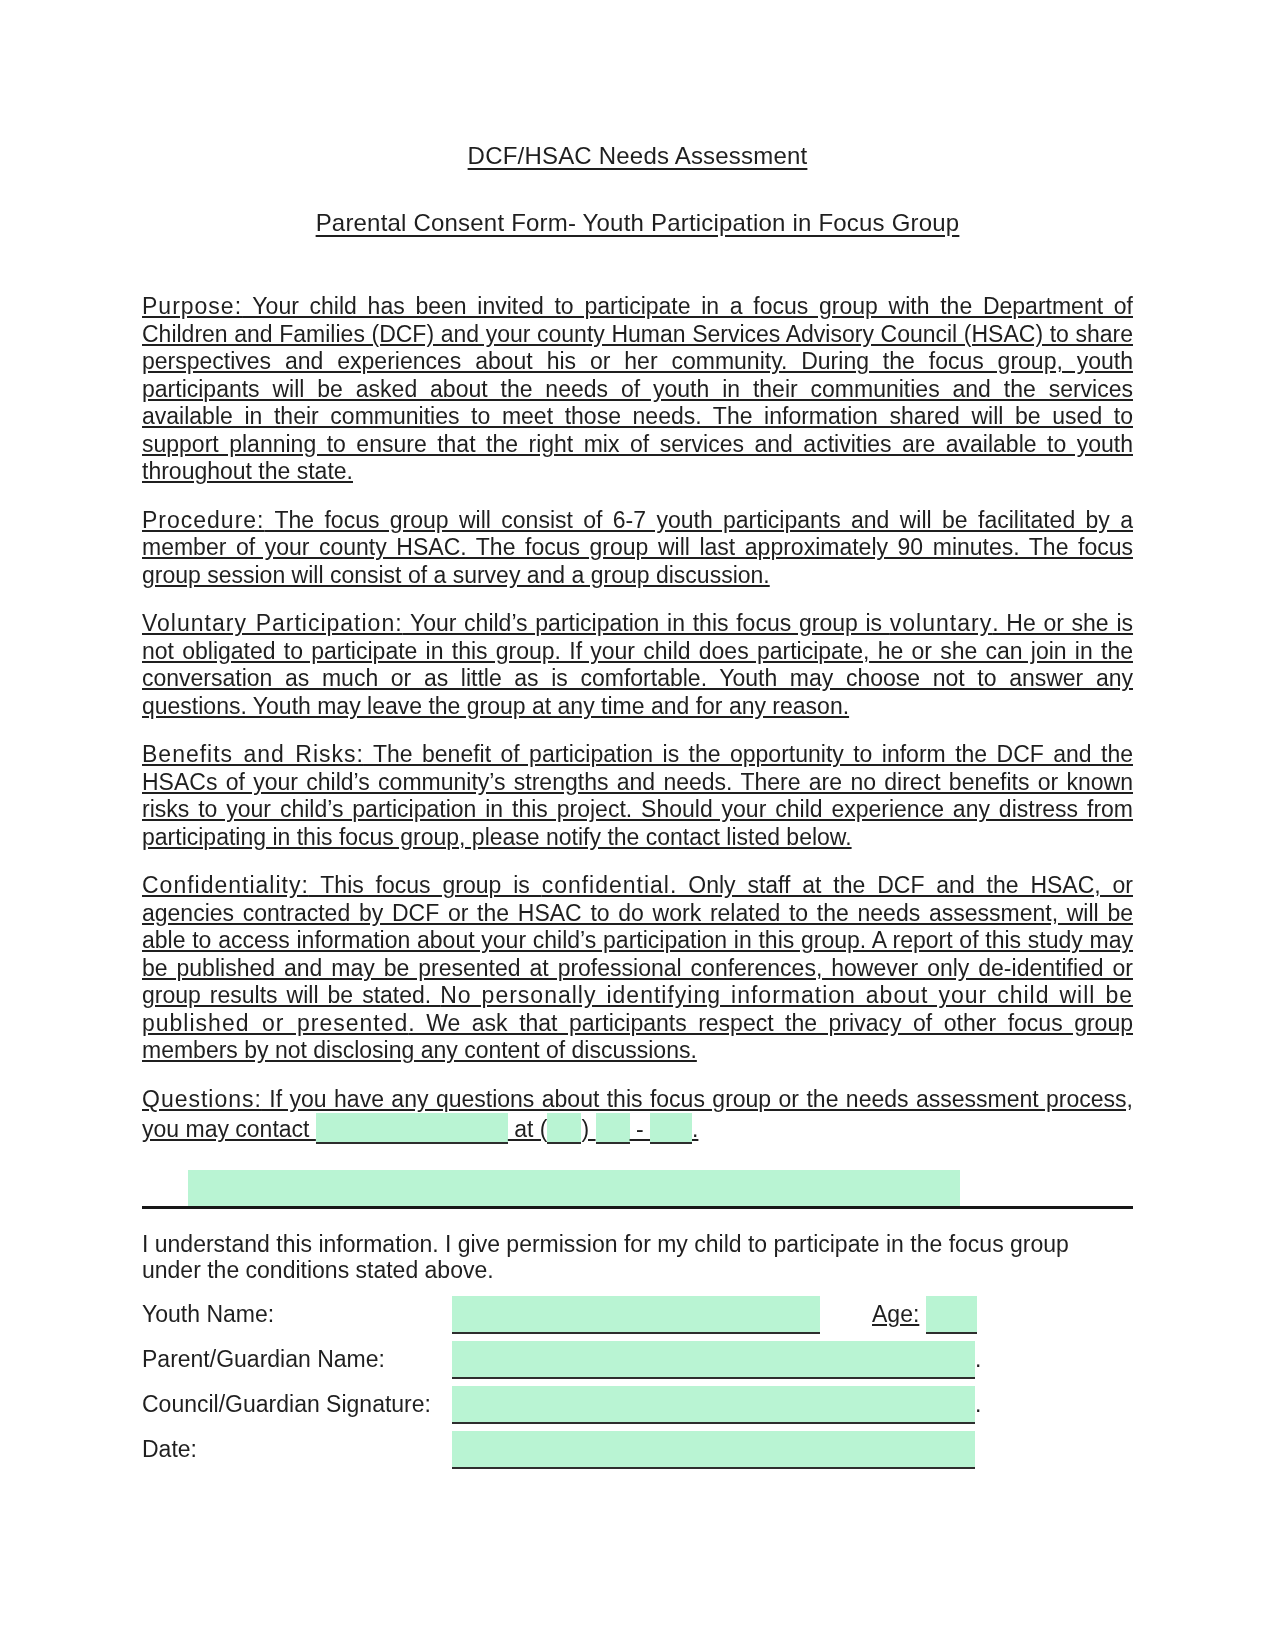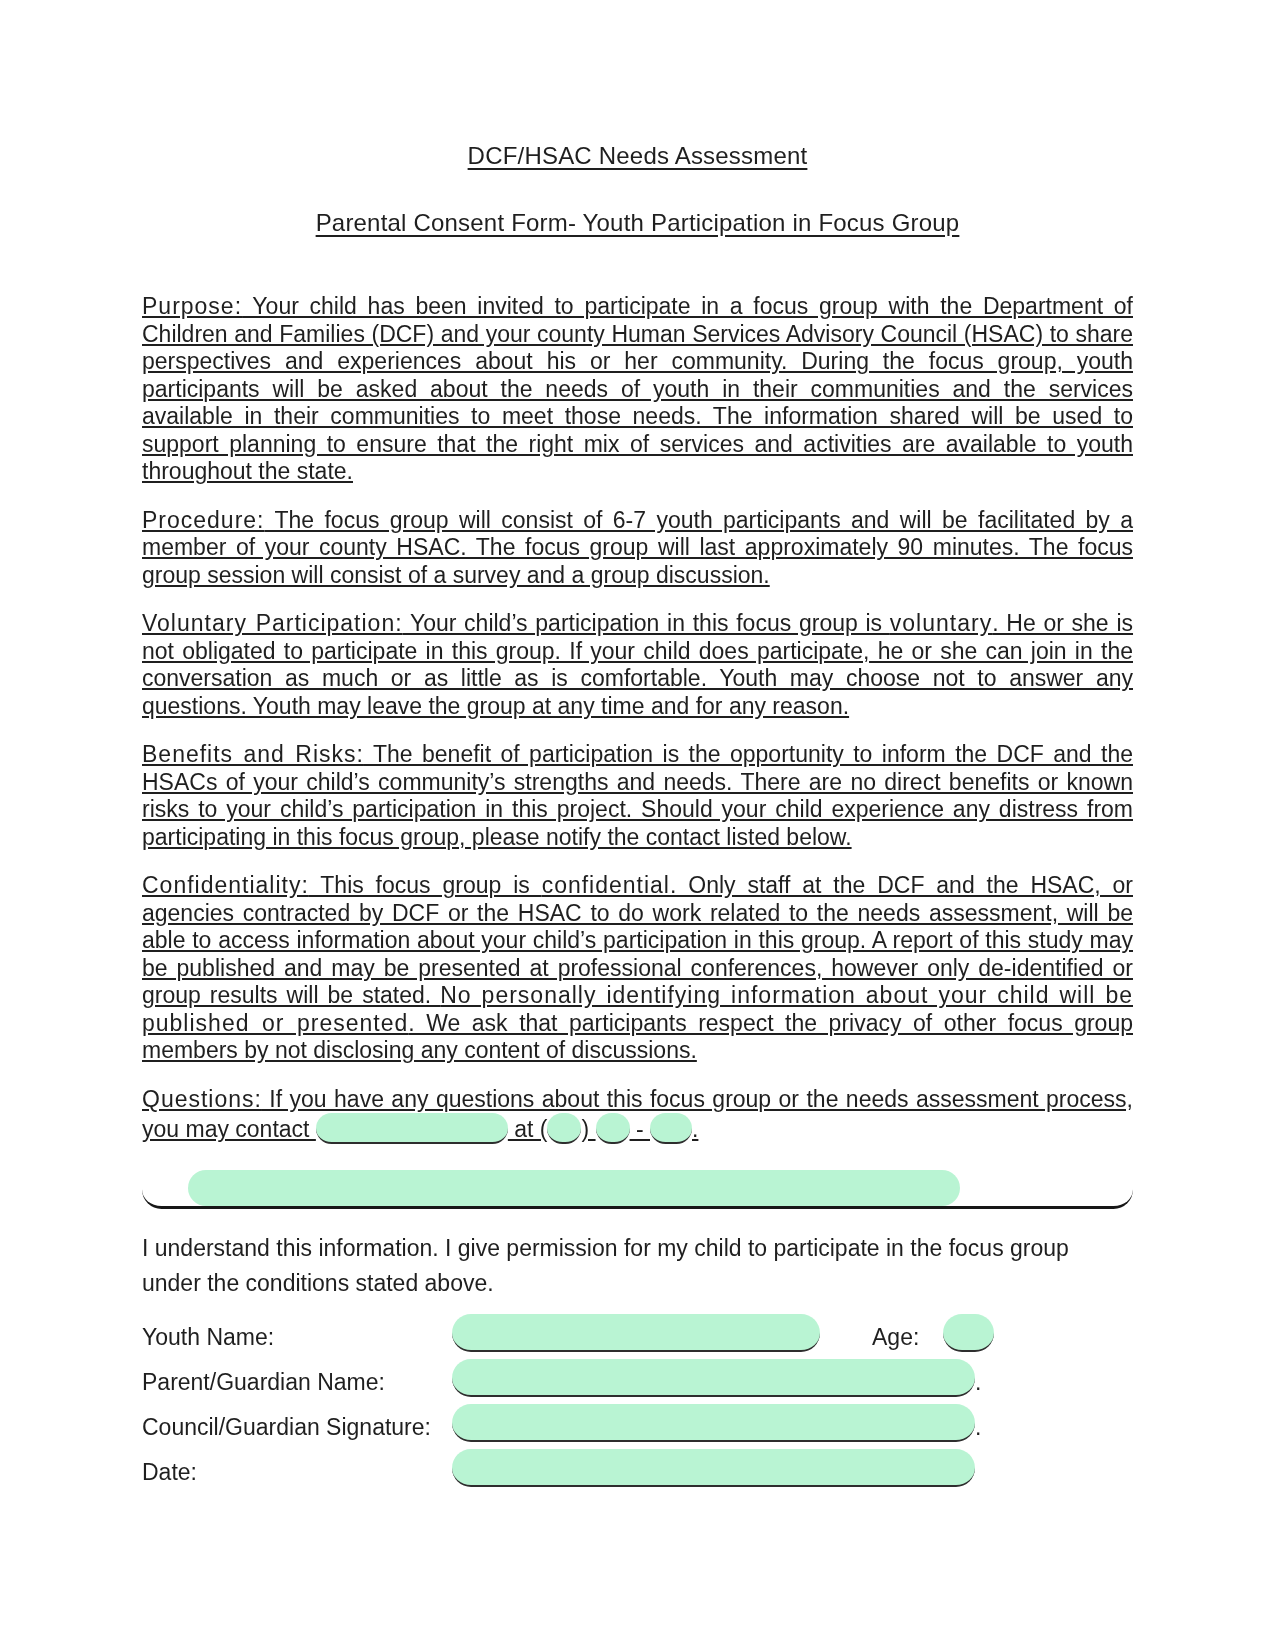--- a/index.html
+++ b/index.html
@@ -1,16 +1,16 @@
 <!DOCTYPE html>
 <html><head>
 <meta charset="utf-8">
 <style>
   :root { --hl: #b9f4d3; --ink: #1f1f1f; --line: #2e2e2e; }
-  * { box-sizing: border-box; border-radius: 24px; }
+  * { box-sizing: border-box; }
   html, body { margin: 0; padding: 0; }
   body {
     width: 1275px; height: 1649px; overflow: hidden;
     background: #ffffff; color: var(--ink);
     font-family: "Liberation Sans", sans-serif;
   }
   .page { width: 1275px; height: 1649px; padding: 142px 142px 0 142px; }
   .doc-title, .doc-subtitle {
     font-size: 24px; font-weight: 400; text-align: center;
     text-decoration: underline; text-underline-offset: 4px;
@@ -22,29 +22,29 @@
     font-size: 23px; line-height: 27.5px; text-align: justify;
     margin: 0 0 21px 0;
   }
   .spaced { letter-spacing: 1px; }
   .blank {
     display: inline-block; height: 31px; vertical-align: -7px;
     background: var(--hl); border-bottom: 2px solid var(--line);
   }
   .divider { border-bottom: 3px solid #171717; margin-top: 26px; }
   .big-blank { display: block; margin-left: 46px; width: 772px; height: 36px; background: var(--hl); }
-  .consent { font-size: 23px; line-height: 35px; text-align: left; margin: 22px 0 0 0; }
+  .consent { font-size: 23px; line-height: 26px; text-align: left; margin: 22px 0 0 0; }
   #form-rows { margin-top: 13px; }
-  .form-row { display: flex; align-items: flex-end; height: 38px; margin-bottom: 7px; }
+  .form-row { display: flex; align-items: center; height: 38px; margin-bottom: 7px; }
   .form-label { width: 310px; font-size: 23px; padding-bottom: 1px; }
   .form-field {
     display: inline-block; height: 38px;
     background: var(--hl); border-bottom: 2px solid var(--line);
   }
-  .extra-label { font-size: 23px; padding-bottom: 1px; padding-right: 24px; }
+  .extra-label { font-size: 23px; padding-bottom: 1px; padding-right: 7px; text-decoration: underline; }
   .suffix { font-size: 23px; padding-bottom: 1px; }
 </style>
 </head>
 <body>
 
 <div class="page">
   <h1 class="doc-title">DCF/HSAC Needs Assessment</h1>
   <h2 class="doc-subtitle">Parental Consent Form- Youth Participation in Focus Group</h2>
 
   <div id="paragraphs">

